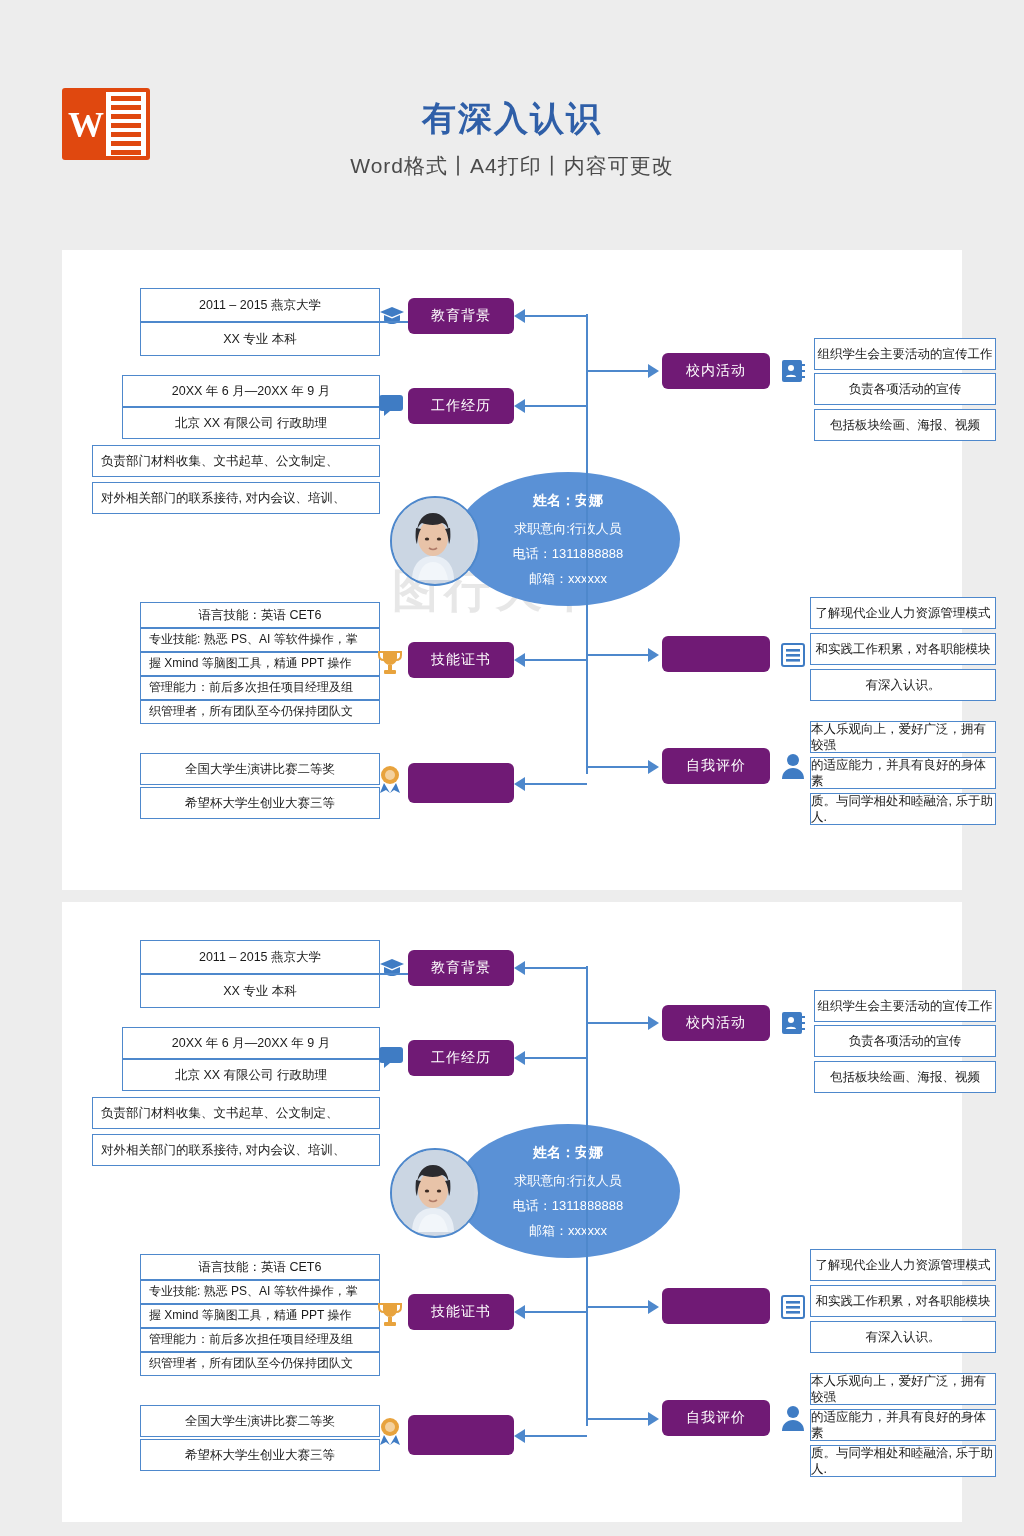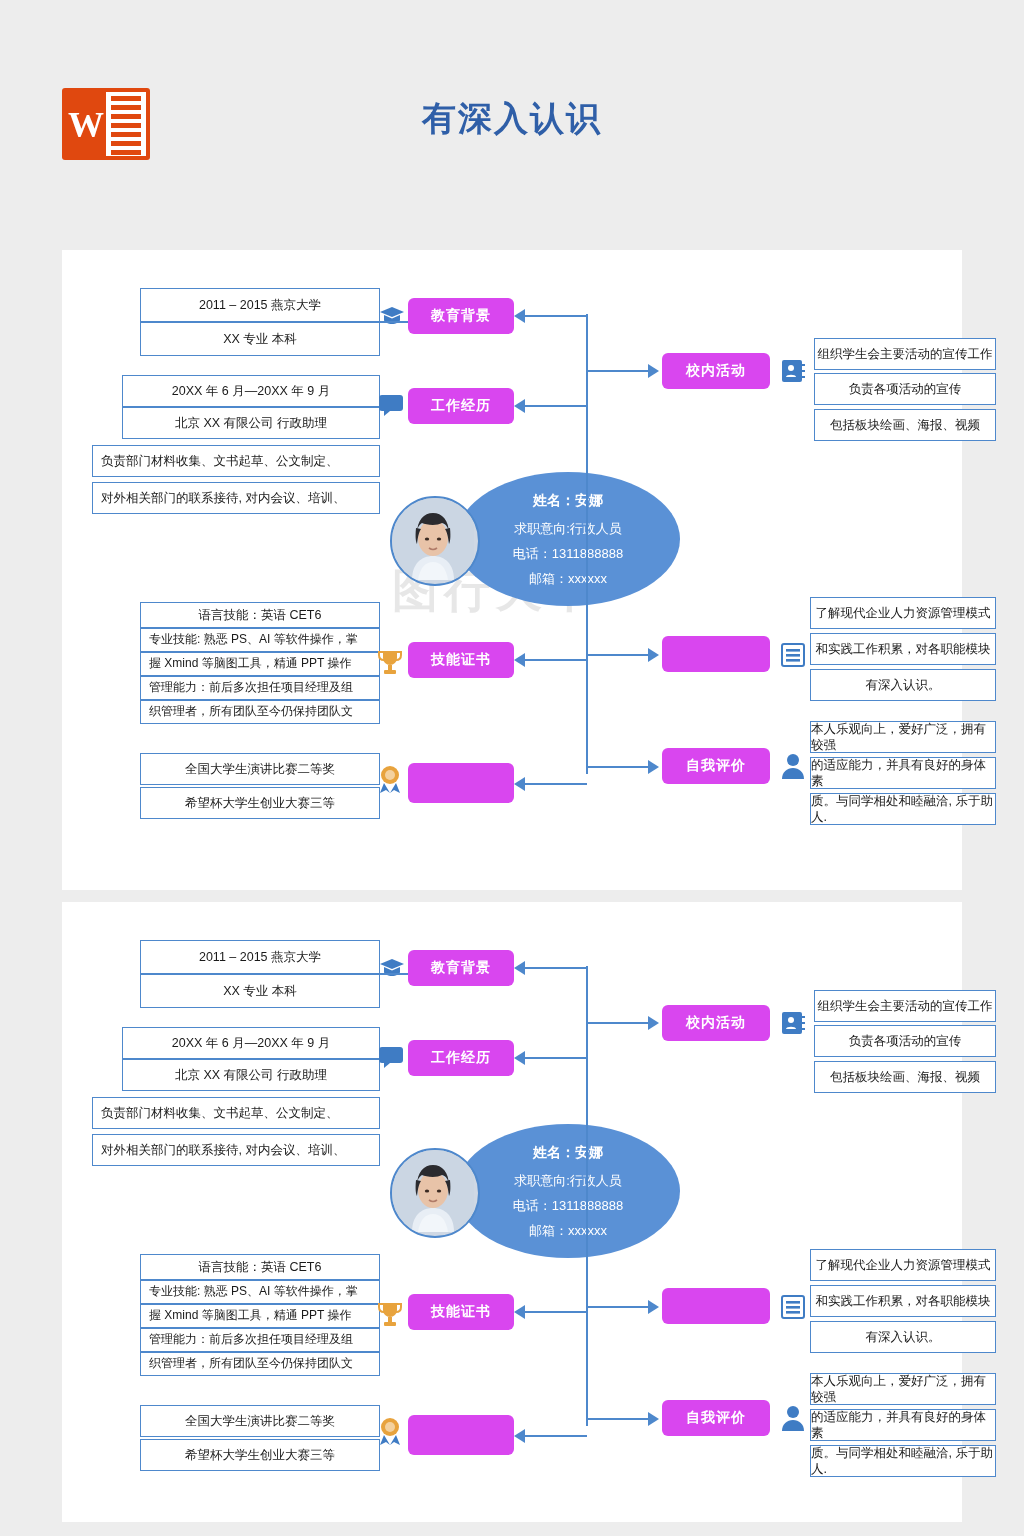--- a/index.html
+++ b/index.html
@@ -28,22 +28,22 @@
   .sheet1{top:250px;height:640px;}
   .sheet2{top:902px;height:620px;}
 
   .map{position:absolute;left:0;top:0;width:900px;height:100%;}
 
   
   .obox{position:absolute;box-sizing:border-box;border:1.5px solid #4e88cc;
      background:#fff;color:#1a1a1a;display:flex;align-items:center;
      justify-content:center;font-size:12.5px;line-height:1.3;}
   .obox.left{justify-content:flex-start;padding-left:8px;}
-  .fbox{position:absolute;box-sizing:border-box;background:#d946ef;
-     border-radius:6px;color:#fff;font-size:14px;font-weight:bold;
+  .fbox{position:absolute;box-sizing:border-box;background:#701a75;
+     border-radius:6px;color:#fff;font-size:14px;font-weight:normal;
      display:flex;align-items:center;justify-content:center;letter-spacing:1px;}
 
   .ell{position:absolute;box-sizing:border-box;background:#5a91d6;
      border-radius:50%;color:#fff;display:flex;flex-direction:column;
      align-items:center;justify-content:center;font-size:13px;line-height:1.9;}
   .ell .nm{font-weight:bold;font-size:14px;margin-bottom:4px;}
 
   .photo{position:absolute;border-radius:50%;overflow:hidden;
      border:2px solid #4e88cc;background:#cfd8e4;}
   .photo svg{display:block;}
@@ -77,20 +77,21 @@
           <i></i>
           <i></i>
           <i></i>
           <i></i>
           <i></i>
           <i></i>
       </div>
       <div class="w">W</div>
     </div>
     <div class="title">有深入认识</div>
+    <div class="subtitle">Word格式丨A4打印丨内容可更改</div>
   </div>
 
   <div class="sheet sheet1">
     <div class="map">
 
       <div class="watermark">图行天下</div>
 
       <div class="obox" style="left:78px;top:38px;width:240px;height:34px;">2011 – 2015      燕京大学</div>
       <div class="obox" style="left:78px;top:72px;width:240px;height:34px;">XX 专业             本科</div>
       <div class="ico" style="left:316px;top:52px;width:28px;height:28px;">

